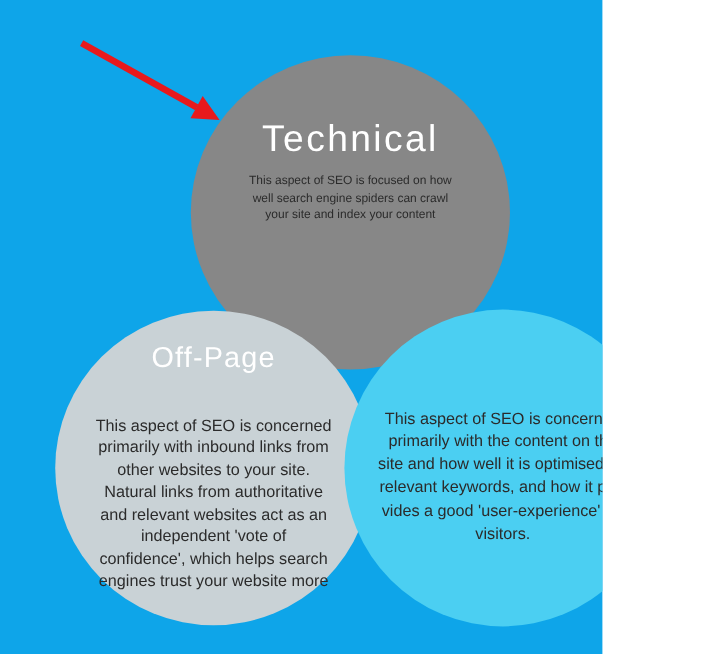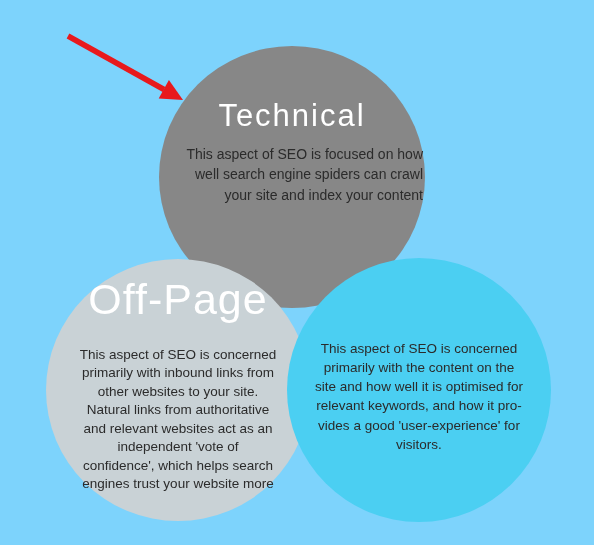--- a/index.html
+++ b/index.html
@@ -3,23 +3,23 @@
 <meta charset="utf-8">
 <style>
   html, body {
     margin: 0;
     padding: 0;
     background: #ffffff;
     font-family: "Liberation Sans", sans-serif;
   }
   .stage {
     position: relative;
-    width: 594px;
+    width: 502px;
     height: 545px;
-    background: #7dd3fc;
+    background: #0ea5e9;
     overflow: hidden;
   }
   .circle {
     position: absolute;
     border-radius: 50%;
   }
   .circle-technical {
     left: 159px; top: 46px;
     width: 266px; height: 262px;
     z-index: 1;
@@ -37,32 +37,32 @@
   .circle-title {
     position: absolute;
     left: 0;
     width: 100%;
     text-align: center;
     color: #ffffff;
     font-weight: 300;
     line-height: 1.15;
   }
   .t-title { top: 52px; font-size: 31px; letter-spacing: 2px; }
-  .o-title { top: 16px; font-size: 43px; letter-spacing: 1px; }
+  .o-title { top: 26px; font-size: 24px; letter-spacing: 1px; }
   .n-title { top: 32px; font-size: 33px; letter-spacing: 1px; }
   .circle-body {
     position: absolute;
     left: 0;
     width: 100%;
     box-sizing: border-box;
     text-align: center;
     color: #2b2b2b;
     white-space: pre-line;
   }
-  .t-body { top: 98px; font-size: 14px; line-height: 1.45; padding: 0 2px; text-align: right; }
+  .t-body { top: 98px; font-size: 10px; line-height: 1.45; padding: 0 2px; }
   .o-body { top: 87px; font-size: 13.5px; line-height: 1.37; padding: 0 6px; }
   .n-body { top: 81px; font-size: 13.5px; line-height: 1.42; padding: 0 4px; }
   .arrow-svg {
     position: absolute;
     left: 0; top: 0;
     width: 601px; height: 545px;
     z-index: 4;
     pointer-events: none;
   }
 </style>

